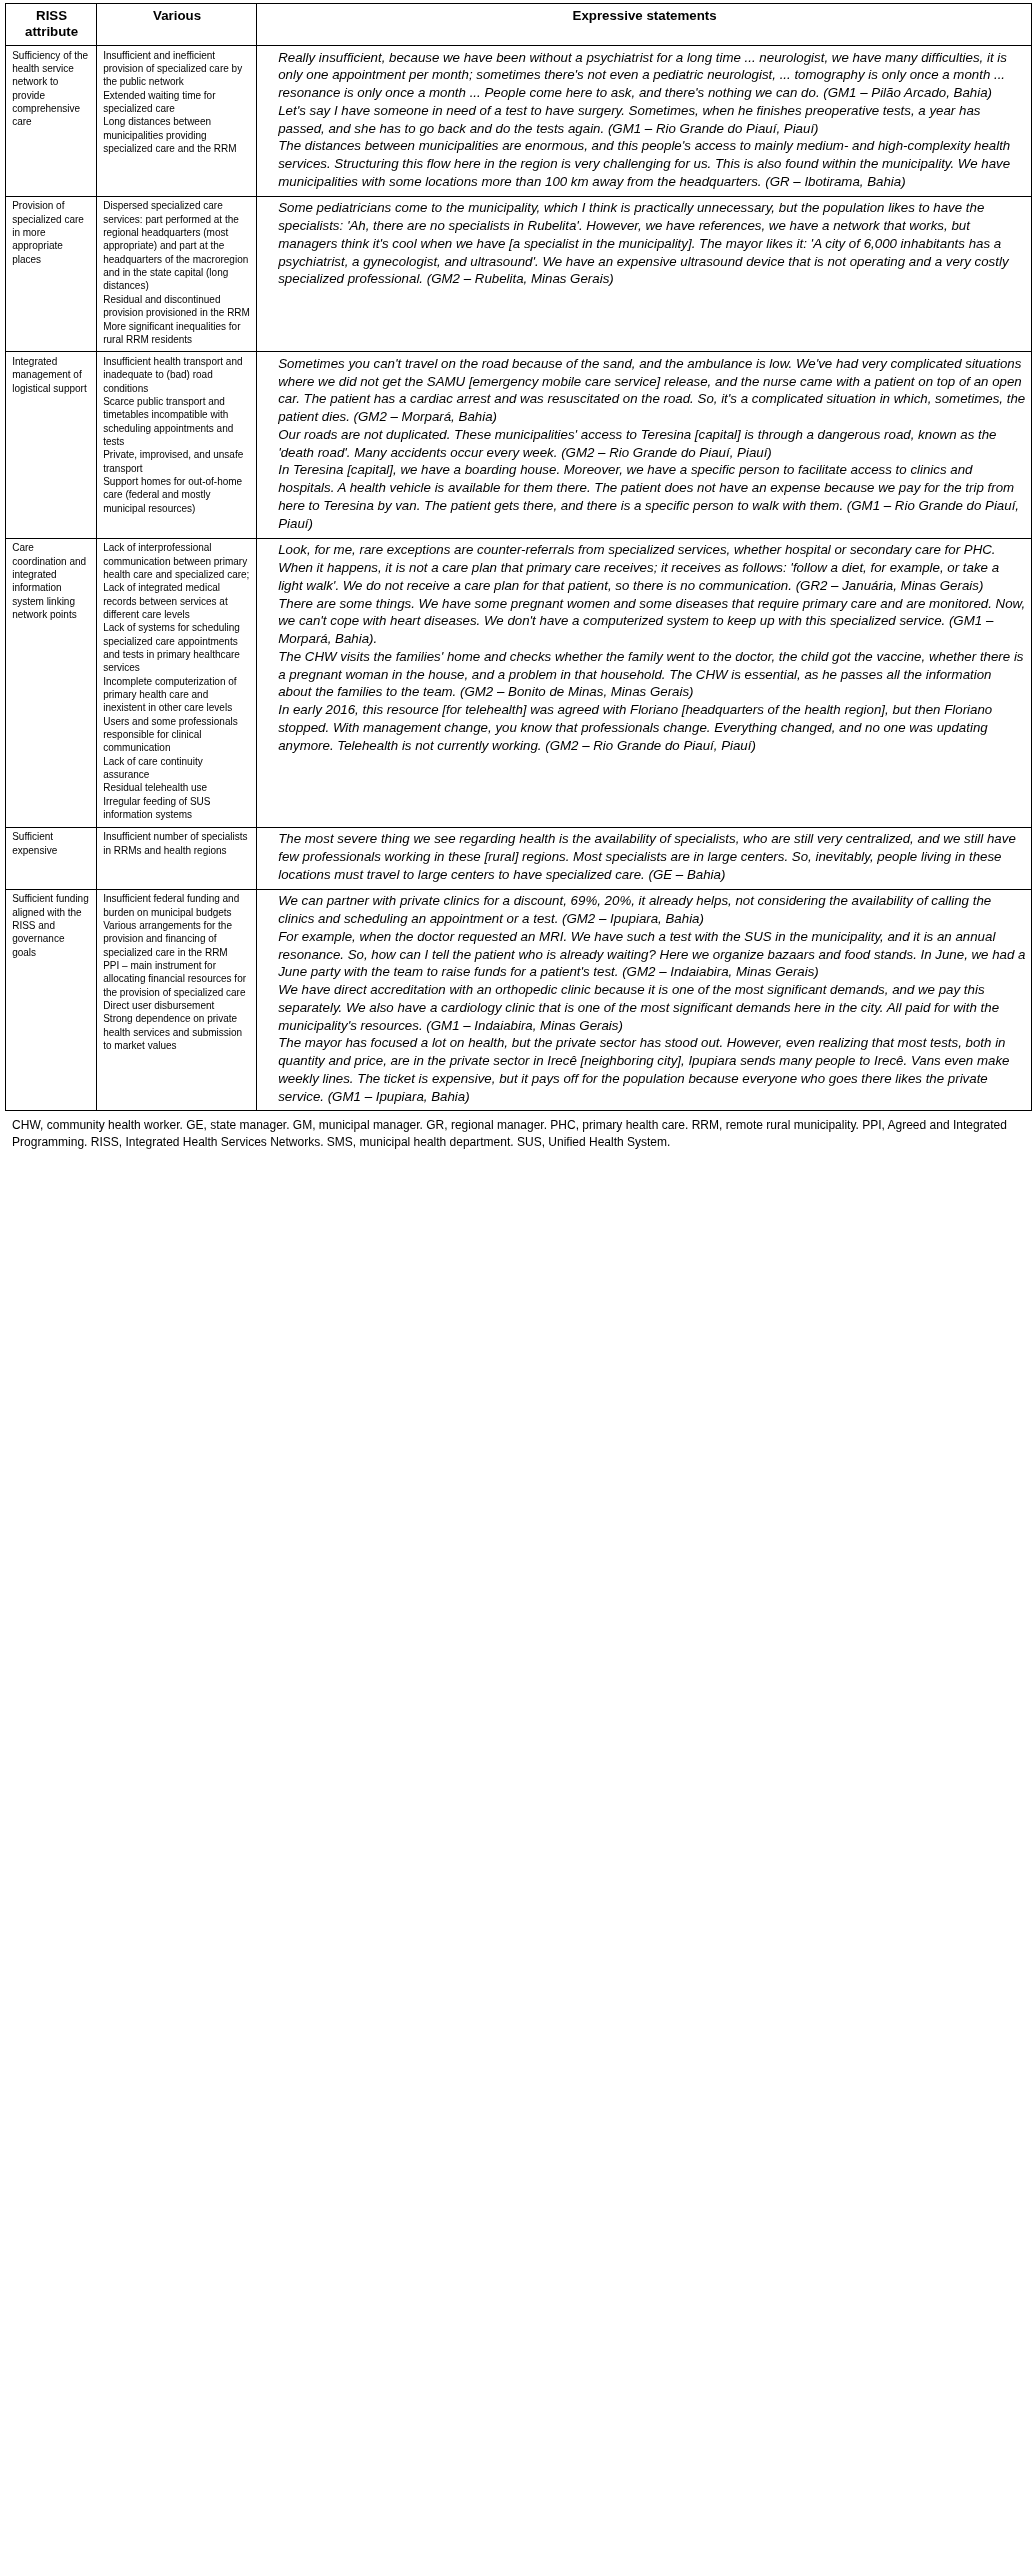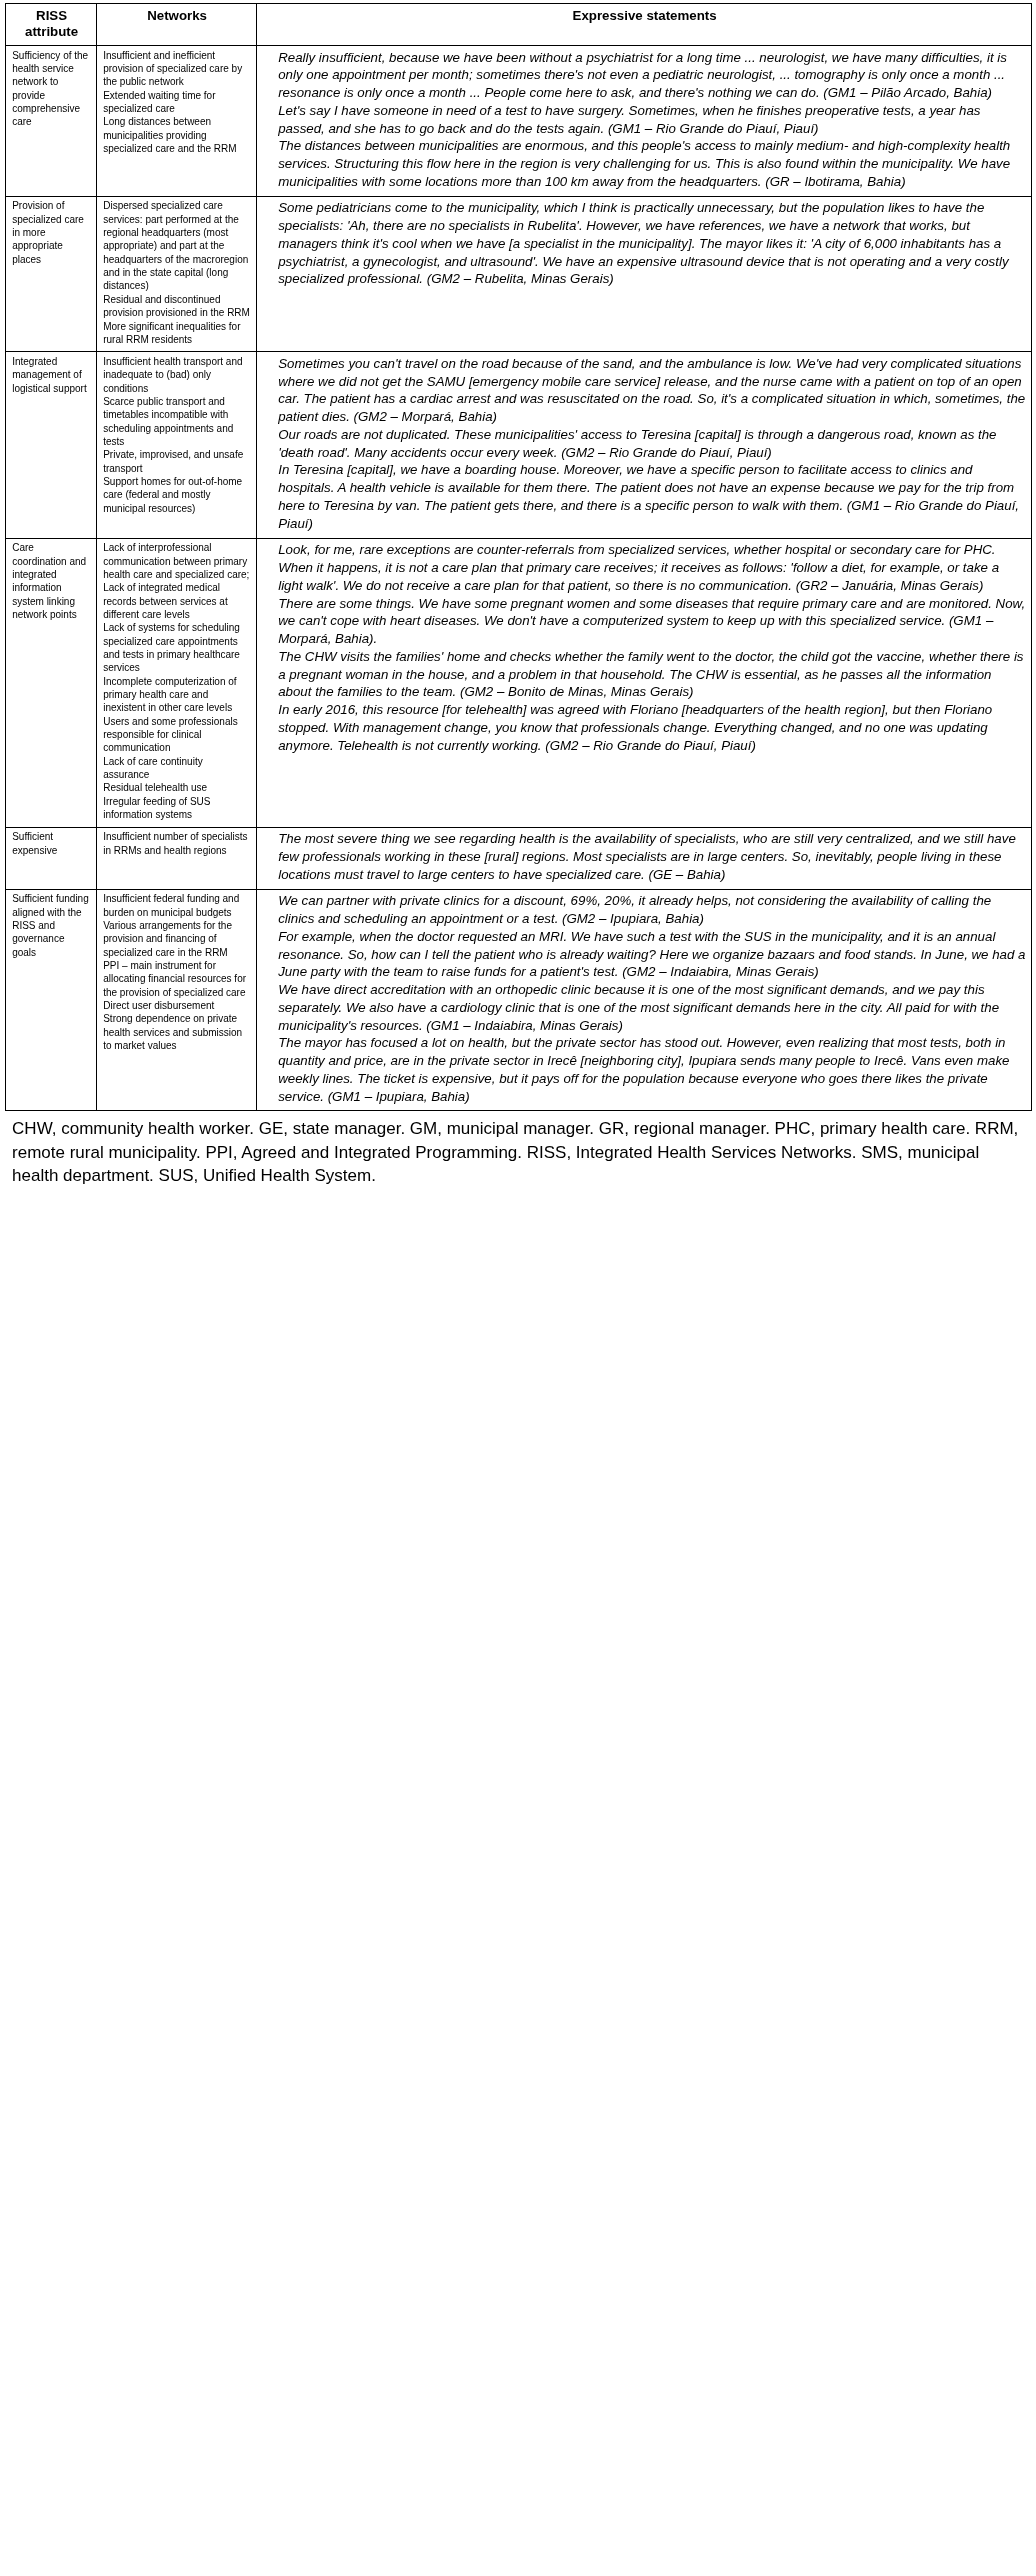--- a/index.html
+++ b/index.html
@@ -48,42 +48,42 @@
     line-height: 1.335;
   }
   td.statements {
     font-size: 13.3px;
     line-height: 1.335;
     font-style: italic;
   }
   .line { display: block; }
   .para { display: block; margin-left: 15px; }
   .footnote {
-    font-size: 17px;
+    font-size: 12px;
     line-height: 1.36;
     padding: 6px 6.9px 5.2px 6.9px;
     width: 1026px;
     box-sizing: border-box;
   }
 </style>
 </head>
 <body>
 
 <div class="page">
 
   <table class="riss">
     <colgroup>
       <col class="c1">
         <col class="c2">
         <col class="c3">
     </colgroup>
     <thead>
       <tr>
         <th>RISS attribute</th>
-        <th>Networks</th>
+        <th>Various</th>
         <th>Expressive statements</th>
       </tr>
     </thead>
     <tbody>
 
       <tr>
         <td class="attr">Sufficiency of the health service network to provide comprehensive care</td>
         <td class="summary">
           <span class="line">Insufficient and inefficient provision of specialized care by the public network</span>
           <span class="line">Extended waiting time for specialized care</span>
@@ -104,21 +104,21 @@
           <span class="line">More significant inequalities for rural RRM residents</span>
         </td>
         <td class="statements">
           <span class="para">Some pediatricians come to the municipality, which I think is practically unnecessary, but the population likes to have the specialists: 'Ah, there are no specialists in Rubelita'. However, we have references, we have a network that works, but managers think it's cool when we have [a specialist in the municipality]. The mayor likes it: 'A city of 6,000 inhabitants has a psychiatrist, a gynecologist, and ultrasound'. We have an expensive ultrasound device that is not operating and a very costly specialized professional. (GM2 – Rubelita, Minas Gerais)</span>
         </td>
       </tr>
 
       <tr>
         <td class="attr">Integrated management of logistical support</td>
         <td class="summary">
-          <span class="line">Insufficient health transport and inadequate to (bad) only conditions</span>
+          <span class="line">Insufficient health transport and inadequate to (bad) road conditions</span>
           <span class="line">Scarce public transport and timetables incompatible with scheduling appointments and tests</span>
           <span class="line">Private, improvised, and unsafe transport</span>
           <span class="line">Support homes for out-of-home care (federal and mostly municipal resources)</span>
         </td>
         <td class="statements">
           <span class="para">Sometimes you can't travel on the road because of the sand, and the ambulance is low. We've had very complicated situations where we did not get the SAMU [emergency mobile care service] release, and the nurse came with a patient on top of an open car. The patient has a cardiac arrest and was resuscitated on the road. So, it's a complicated situation in which, sometimes, the patient dies. (GM2 – Morpará, Bahia)</span>
           <span class="para">Our roads are not duplicated. These municipalities' access to Teresina [capital] is through a dangerous road, known as the 'death road'. Many accidents occur every week. (GM2 – Rio Grande do Piauí, Piauí)</span>
           <span class="para">In Teresina [capital], we have a boarding house. Moreover, we have a specific person to facilitate access to clinics and hospitals. A health vehicle is available for them there. The patient does not have an expense because we pay for the trip from here to Teresina by van. The patient gets there, and there is a specific person to walk with them. (GM1 – Rio Grande do Piauí, Piauí)</span>
         </td>
       </tr>

